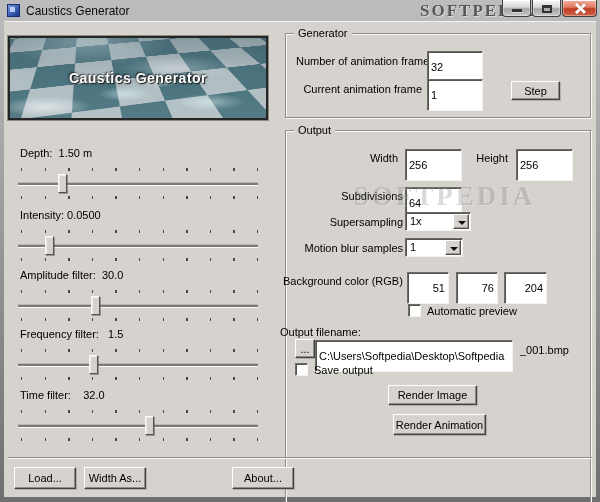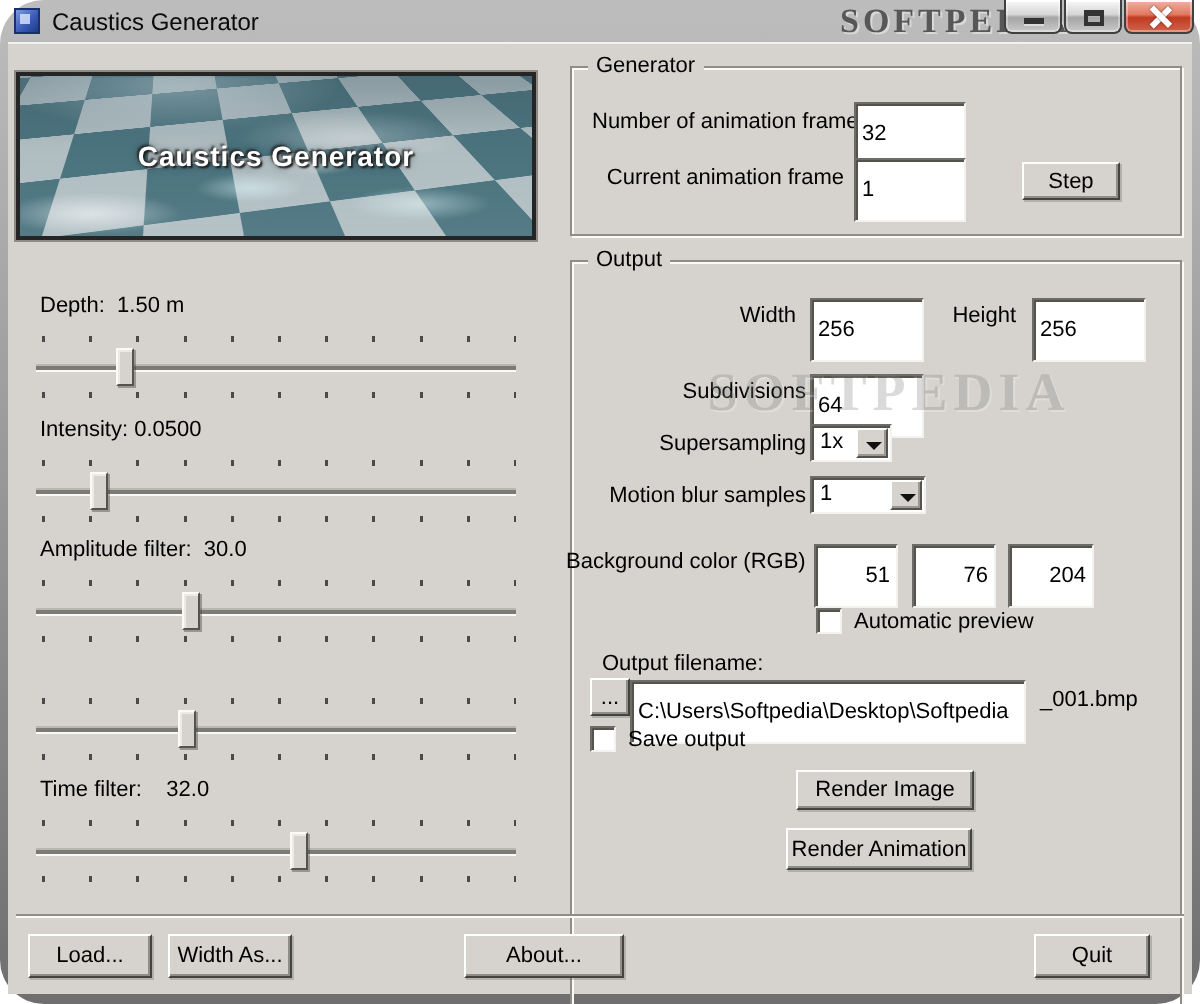--- a/index.html
+++ b/index.html
@@ -1,20 +1,20 @@
 <!DOCTYPE html>
 <html><head>
 <meta charset="utf-8">
 <style>
   * { margin:0; padding:0; box-sizing:border-box; }
   html,body { width:600px; height:502px; overflow:hidden; }
   body { font-family:"Liberation Sans","DejaVu Sans",sans-serif; font-size:11px; color:#000; }
 
   .window { position:relative; width:600px; height:502px;
-    background:linear-gradient(#bdbdbd,#8e8e8e 60%,#6f6f6f);border-radius:22px; }
+    background:linear-gradient(#bdbdbd,#8e8e8e 60%,#6f6f6f); }
 
   
   .titlebar { position:absolute; left:0; top:0; width:600px; height:21px;
     background:linear-gradient(90deg,#c6c6c6 0%,#e4e4e4 7%,#a9a9a9 16%,#d2d2d2 28%,#9a9a9a 40%,#8a8a8a 50%,#3d3d3d 55%,#5a5a5a 59%,#969696 66%,#b4b4b4 78%,#cjcjc 90%,#c2c2c2 100%);
     overflow:hidden; }
   .app-icon { position:absolute; left:7px; top:4px; width:13px; height:13px;
     background:linear-gradient(135deg,#7e9ade 0%,#3a5cb8 55%,#1e3b86 100%);
     border:1px solid #17306e; }
   .app-icon::after { content:""; position:absolute; left:2px; top:2px; width:5px; height:5px;
     background:rgba(210,225,255,.85); }
@@ -176,20 +176,21 @@
 
   <div class="slider-block" style="top:269px;">
     <div class="slider-label">Amplitude filter:  30.0</div>
     <div class="ticks top"></div>
     <div class="track"></div>
     <div class="thumb" style="left: calc(32% - 4px);"></div>
     <div class="ticks bottom"></div>
   </div>
 
   <div class="slider-block" style="top:328px;">
+    <div class="slider-label">Frequency filter:   1.5</div>
     <div class="ticks top"></div>
     <div class="track"></div>
     <div class="thumb" style="left: calc(31% - 4px);"></div>
     <div class="ticks bottom"></div>
   </div>
 
   <div class="slider-block" style="top:389px;">
     <div class="slider-label">Time filter:    32.0</div>
     <div class="ticks top"></div>
     <div class="track"></div>
@@ -203,21 +204,21 @@
 
   <div class="lbl r" style="left:340px; top:152px; width:58px;">Width</div>
   <input class="tfield" style="left: 405px; top: 149px; width: 57px; height: 17px;" readonly="" value="256">
   <div class="lbl r" style="left:462px; top:152px; width:46px;">Height</div>
   <input class="tfield" style="left: 516px; top: 149px; width: 57px; height: 17px;" readonly="" value="256">
 
   <div class="lbl r" style="left:300px; top:190px; width:103px;">Subdivisions</div>
   <input class="tfield" style="left: 405px; top: 187px; width: 57px; height: 17px;" readonly="" value="64">
 
   <div class="lbl r" style="left:300px; top:216px; width:103px;">Supersampling</div>
-  <div class="combo" style="left:405px; top:212px; width:41px; height:19px;">
+  <div class="combo" style="left:405px; top:212px; width:66px; height:19px;">
     <span class="combo-text">1x</span>
     <span class="combo-btn">
       <span class="combo-arrow"></span>
       </span>
   </div>
 
   <div class="lbl r" style="left:288px; top:242px; width:115px;">Motion blur samples</div>
   <div class="combo" style="left:405px; top:238px; width:58px; height:19px;">
     <span class="combo-text">1</span>
     <span class="combo-btn">
@@ -226,34 +227,33 @@
   </div>
 
   <div class="lbl r" style="left:283px; top:275px; width:118px;">Background color (RGB)</div>
   <input class="tfield num-r" style="left: 407px; top: 272px; width: 42px; height: 17px;" readonly="" value="51">
   <input class="tfield num-r" style="left: 456px; top: 272px; width: 42px; height: 17px;" readonly="" value="76">
   <input class="tfield num-r" style="left: 504px; top: 272px; width: 43px; height: 17px;" readonly="" value="204">
 
   <div class="check" style="left:408px; top:304px;"></div>
   <div class="lbl" style="left:427px; top:305px;">Automatic preview</div>
 
-  <div class="lbl" style="left:301px; top:326px;">Output filename:</div>
+  <div class="lbl" style="left:280px; top:326px;">Output filename:</div>
   <div class="btn" style="left:295px; top:339px; width:20px; height:19px;">...</div>
   <input class="tfield" style="left: 315px; top: 340px; width: 198px; height: 17px;" readonly="" value="C:\Users\Softpedia\Desktop\Softpedia">
   <div class="lbl" style="left:520px; top:344px;">_001.bmp</div>
 
   <div class="check" style="left:295px; top:363px;"></div>
   <div class="lbl" style="left:314px; top:364px;">Save output</div>
 
-  <div class="btn" style="left:398px; top:385px; width:89px; height:20px;">Render Image</div>
+  <div class="btn" style="left:388px; top:385px; width:89px; height:20px;">Render Image</div>
   <div class="btn" style="left:393px; top:414px; width:93px; height:21px;">Render Animation</div>
 
   <div class="wm">
     <div class="wm-title">SOFTPEDIA</div>
   </div>
 
   <div class="separator"></div>
   <div class="btn" style="left:14px; top:467px; width:62px; height:22px;">Load...</div>
   <div class="btn" style="left:84px; top:467px; width:62px; height:22px;">Width As...</div>
-  <div class="btn" style="left:232px; top:467px; width:80px; height:22px;">About...</div>
-  <div class="btn" style="left:517px; top:467px; width:58px; height:22px;">Quit</div>
+  <div class="btn" style="left:232px; top:467px; width:62px; height:22px;">About...</div>
 
 </div>
 
 </body></html>

